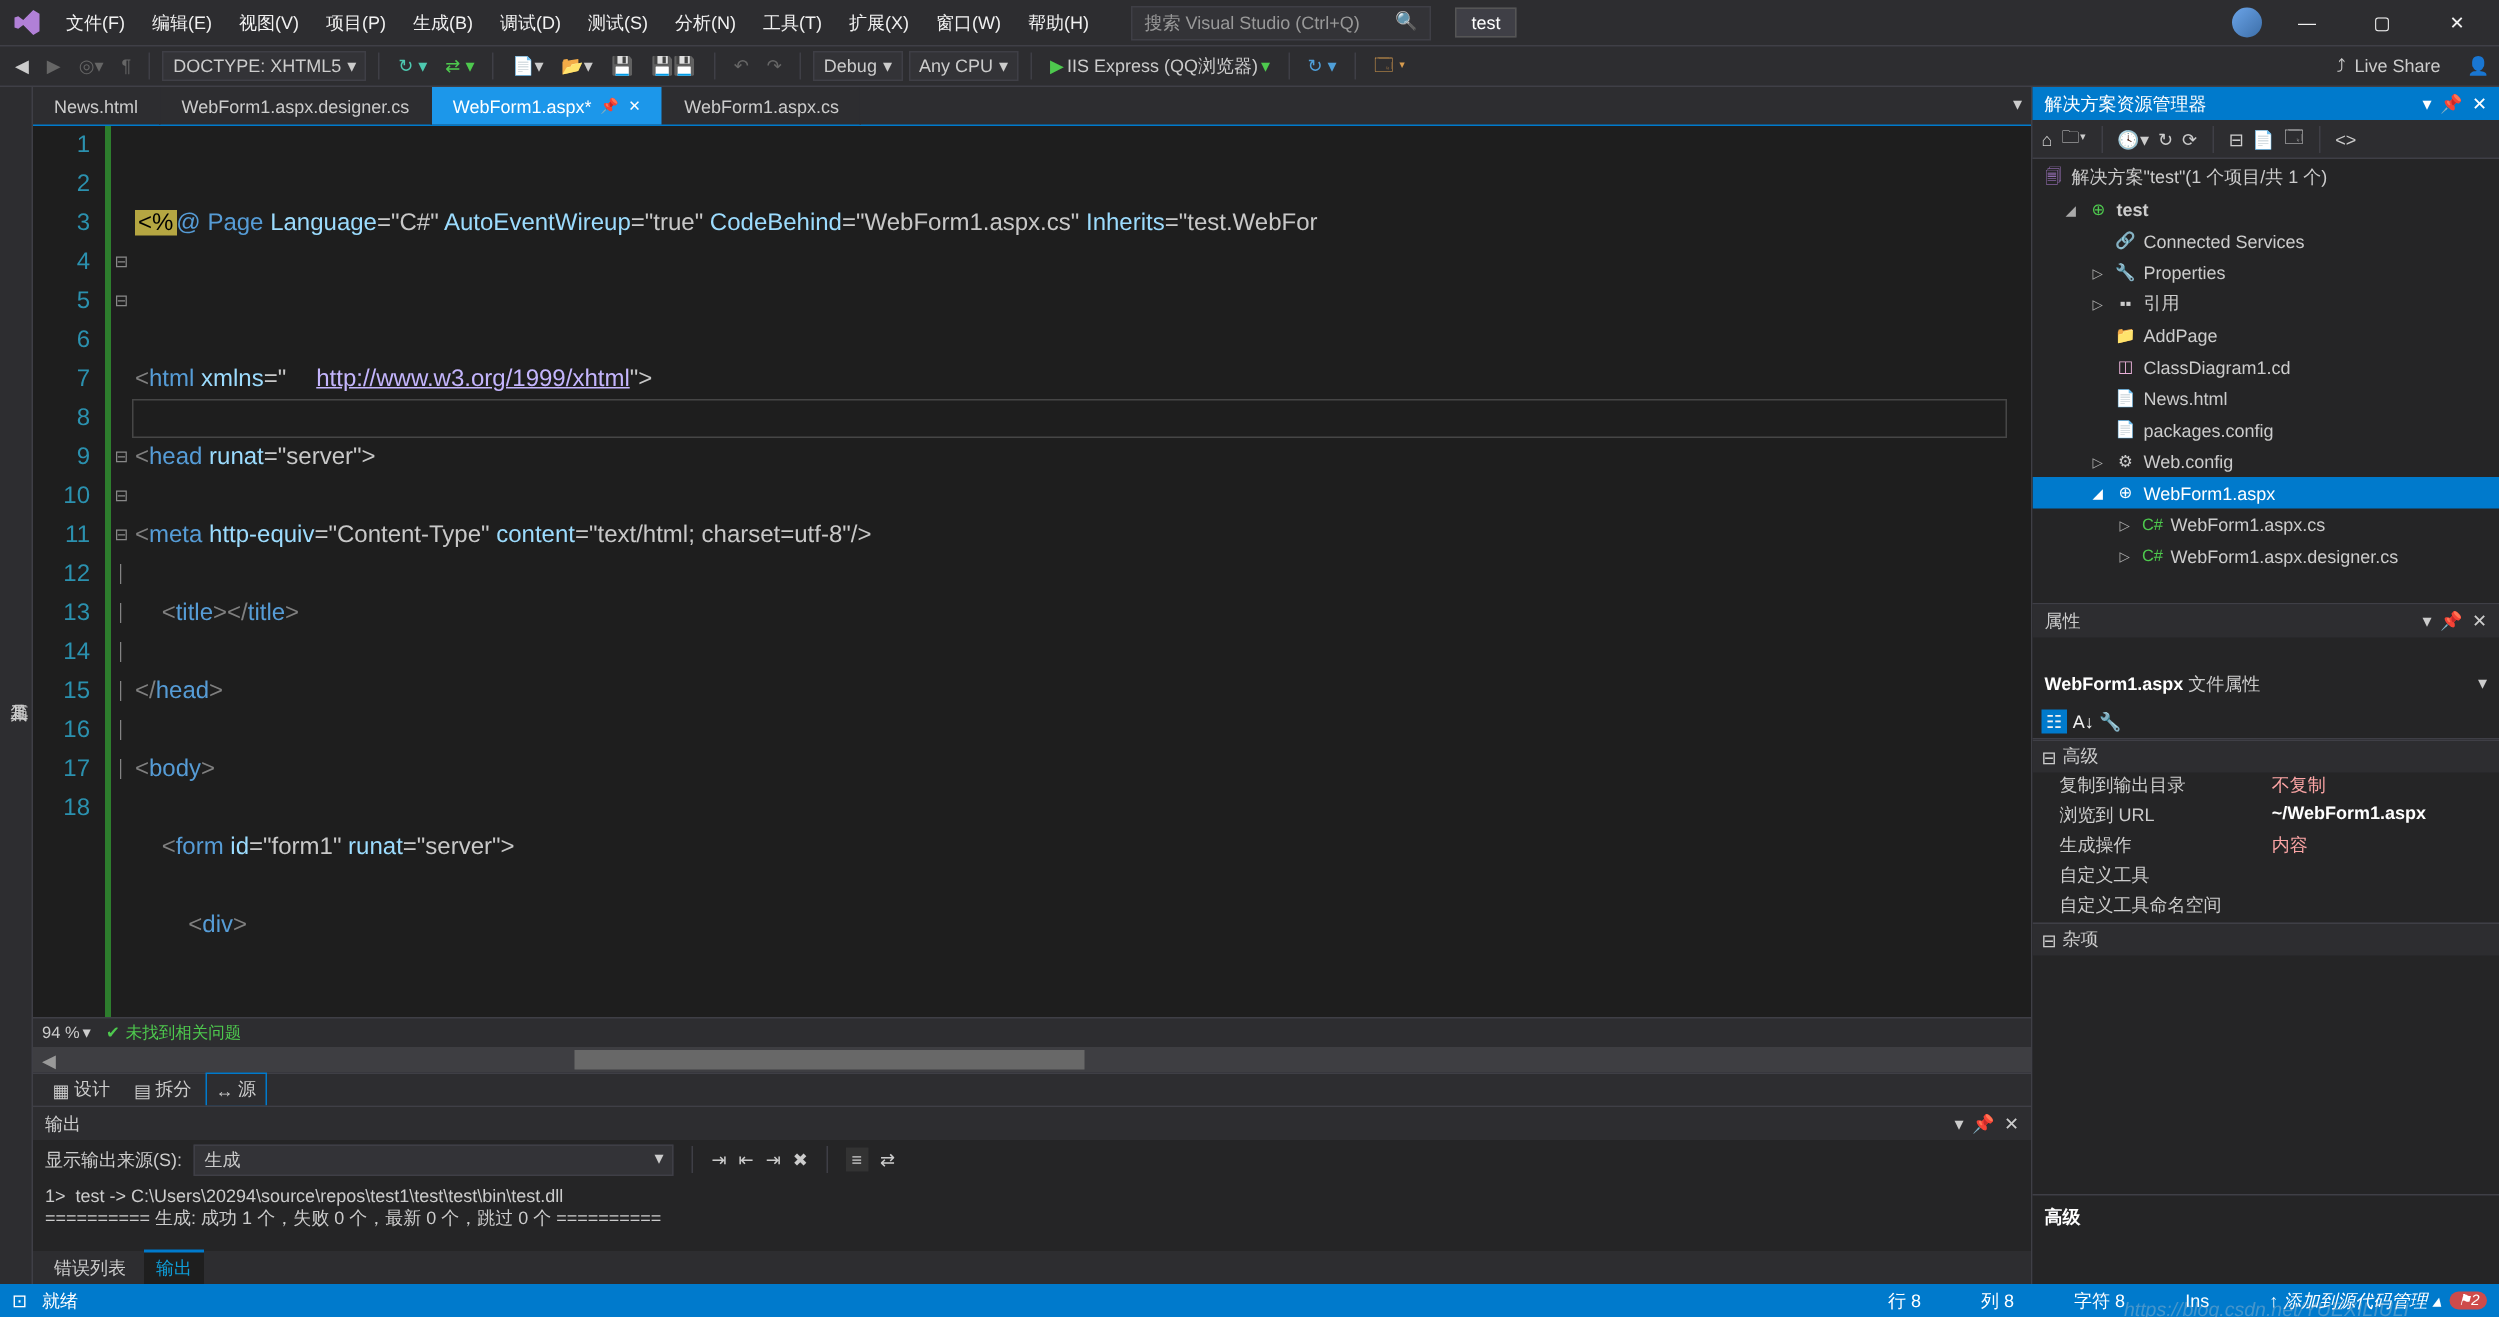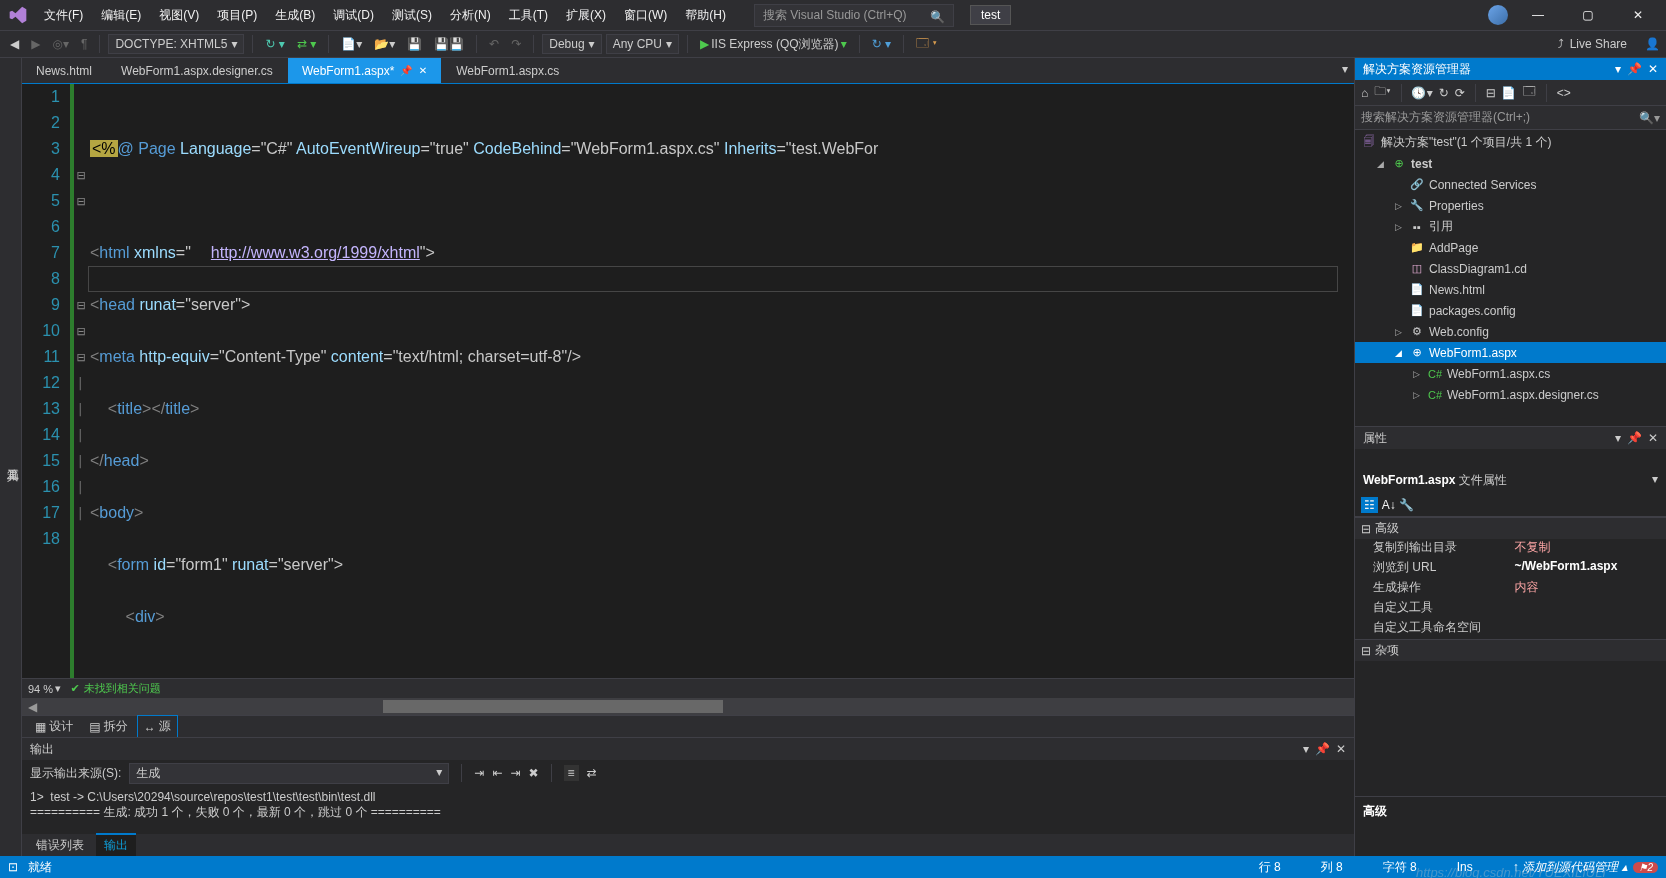--- a/index.html
+++ b/index.html
@@ -1,21 +1,21 @@
 <!DOCTYPE html>
 <html><head>
 <meta charset="utf-8">
 <style>
 * { margin: 0; padding: 0; box-sizing: border-box; font-family: "Microsoft YaHei", "Segoe UI", sans-serif; }
 body { background: #2d2d30; color: #f1f1f1; font-size: 12px; overflow: hidden; width: 1666px; height: 878px; }
 .titlebar { height: 30px; background: #2d2d30; display: flex; align-items: center; padding: 0 8px; }
 .vs-logo { width: 20px; height: 20px; margin-right: 8px; }
 .menubar { display: flex; gap: 2px; }
 .menu-item { padding: 4px 8px; color: #f1f1f1; cursor: pointer; }
-.search-box { margin-left: 20px; background: #333337; border: 1px solid #3f3f46; padding: 2px 8px; color: #999; width: 200px; display: flex; align-items: flex-end; }
+.search-box { margin-left: 20px; background: #333337; border: 1px solid #3f3f46; padding: 2px 8px; color: #999; width: 200px; display: flex; align-items: flex-start; }
 .search-box .mag { margin-left: auto; color: #aaa; }
 .badge { margin-left: 16px; background: #3f3f46; padding: 2px 10px; color: #fff; border: 1px solid #555; }
 .titlebar-right { margin-left: auto; display: flex; align-items: center; gap: 10px; }
 .avatar { width: 20px; height: 20px; border-radius: 50%; background: linear-gradient(135deg,#6ba4e8,#3c6ea8); }
 .win-btn { width: 40px; height: 28px; display: flex; align-items: center; justify-content: center; color: #f1f1f1; }
 .toolbar { height: 28px; background: #2d2d30; border-top: 1px solid #3f3f46; border-bottom: 1px solid #3f3f46; display: flex; align-items: center; padding: 0 6px; gap: 4px; }
 .tb-btn { padding: 2px 4px; color: #ccc; display: flex; align-items: center; gap: 2px; }
 .tb-dd { background: #333337; border: 1px solid #3f3f46; padding: 2px 6px; color: #ccc; display: flex; align-items: center; gap: 4px; }
 .tb-sep { width: 1px; height: 18px; background: #3f3f46; margin: 0 4px; }
 .tb-green { color: #4ec94e; }
@@ -307,24 +307,20 @@
         <span>🕓▾</span>
         <span>↻</span>
         <span>⟳</span>
       <span class="tb-sep"></span>
         <span>⊟</span>
         <span>📄</span>
         <span>🗔</span>
       <span class="tb-sep"></span>
         <span>&lt;&gt;</span>
     </div>
-    <div class="se-search">
-      <span>搜索解决方案资源管理器(Ctrl+;)</span>
-      <span class="mag">🔍▾</span>
-    </div>
     <div class="tree" style="height:296px">
       <div class="tree-row">
           <span class="icon" style="color:#b180d7">🗐</span>
           <span>解决方案"test"(1 个项目/共 1 个)</span>
         </div>
       <div class="tree-row ind1">
           <span class="exp">◢</span>
           <span class="icon" style="color:#4ec94e">⊕</span>
           <b>test</b>
         </div>

